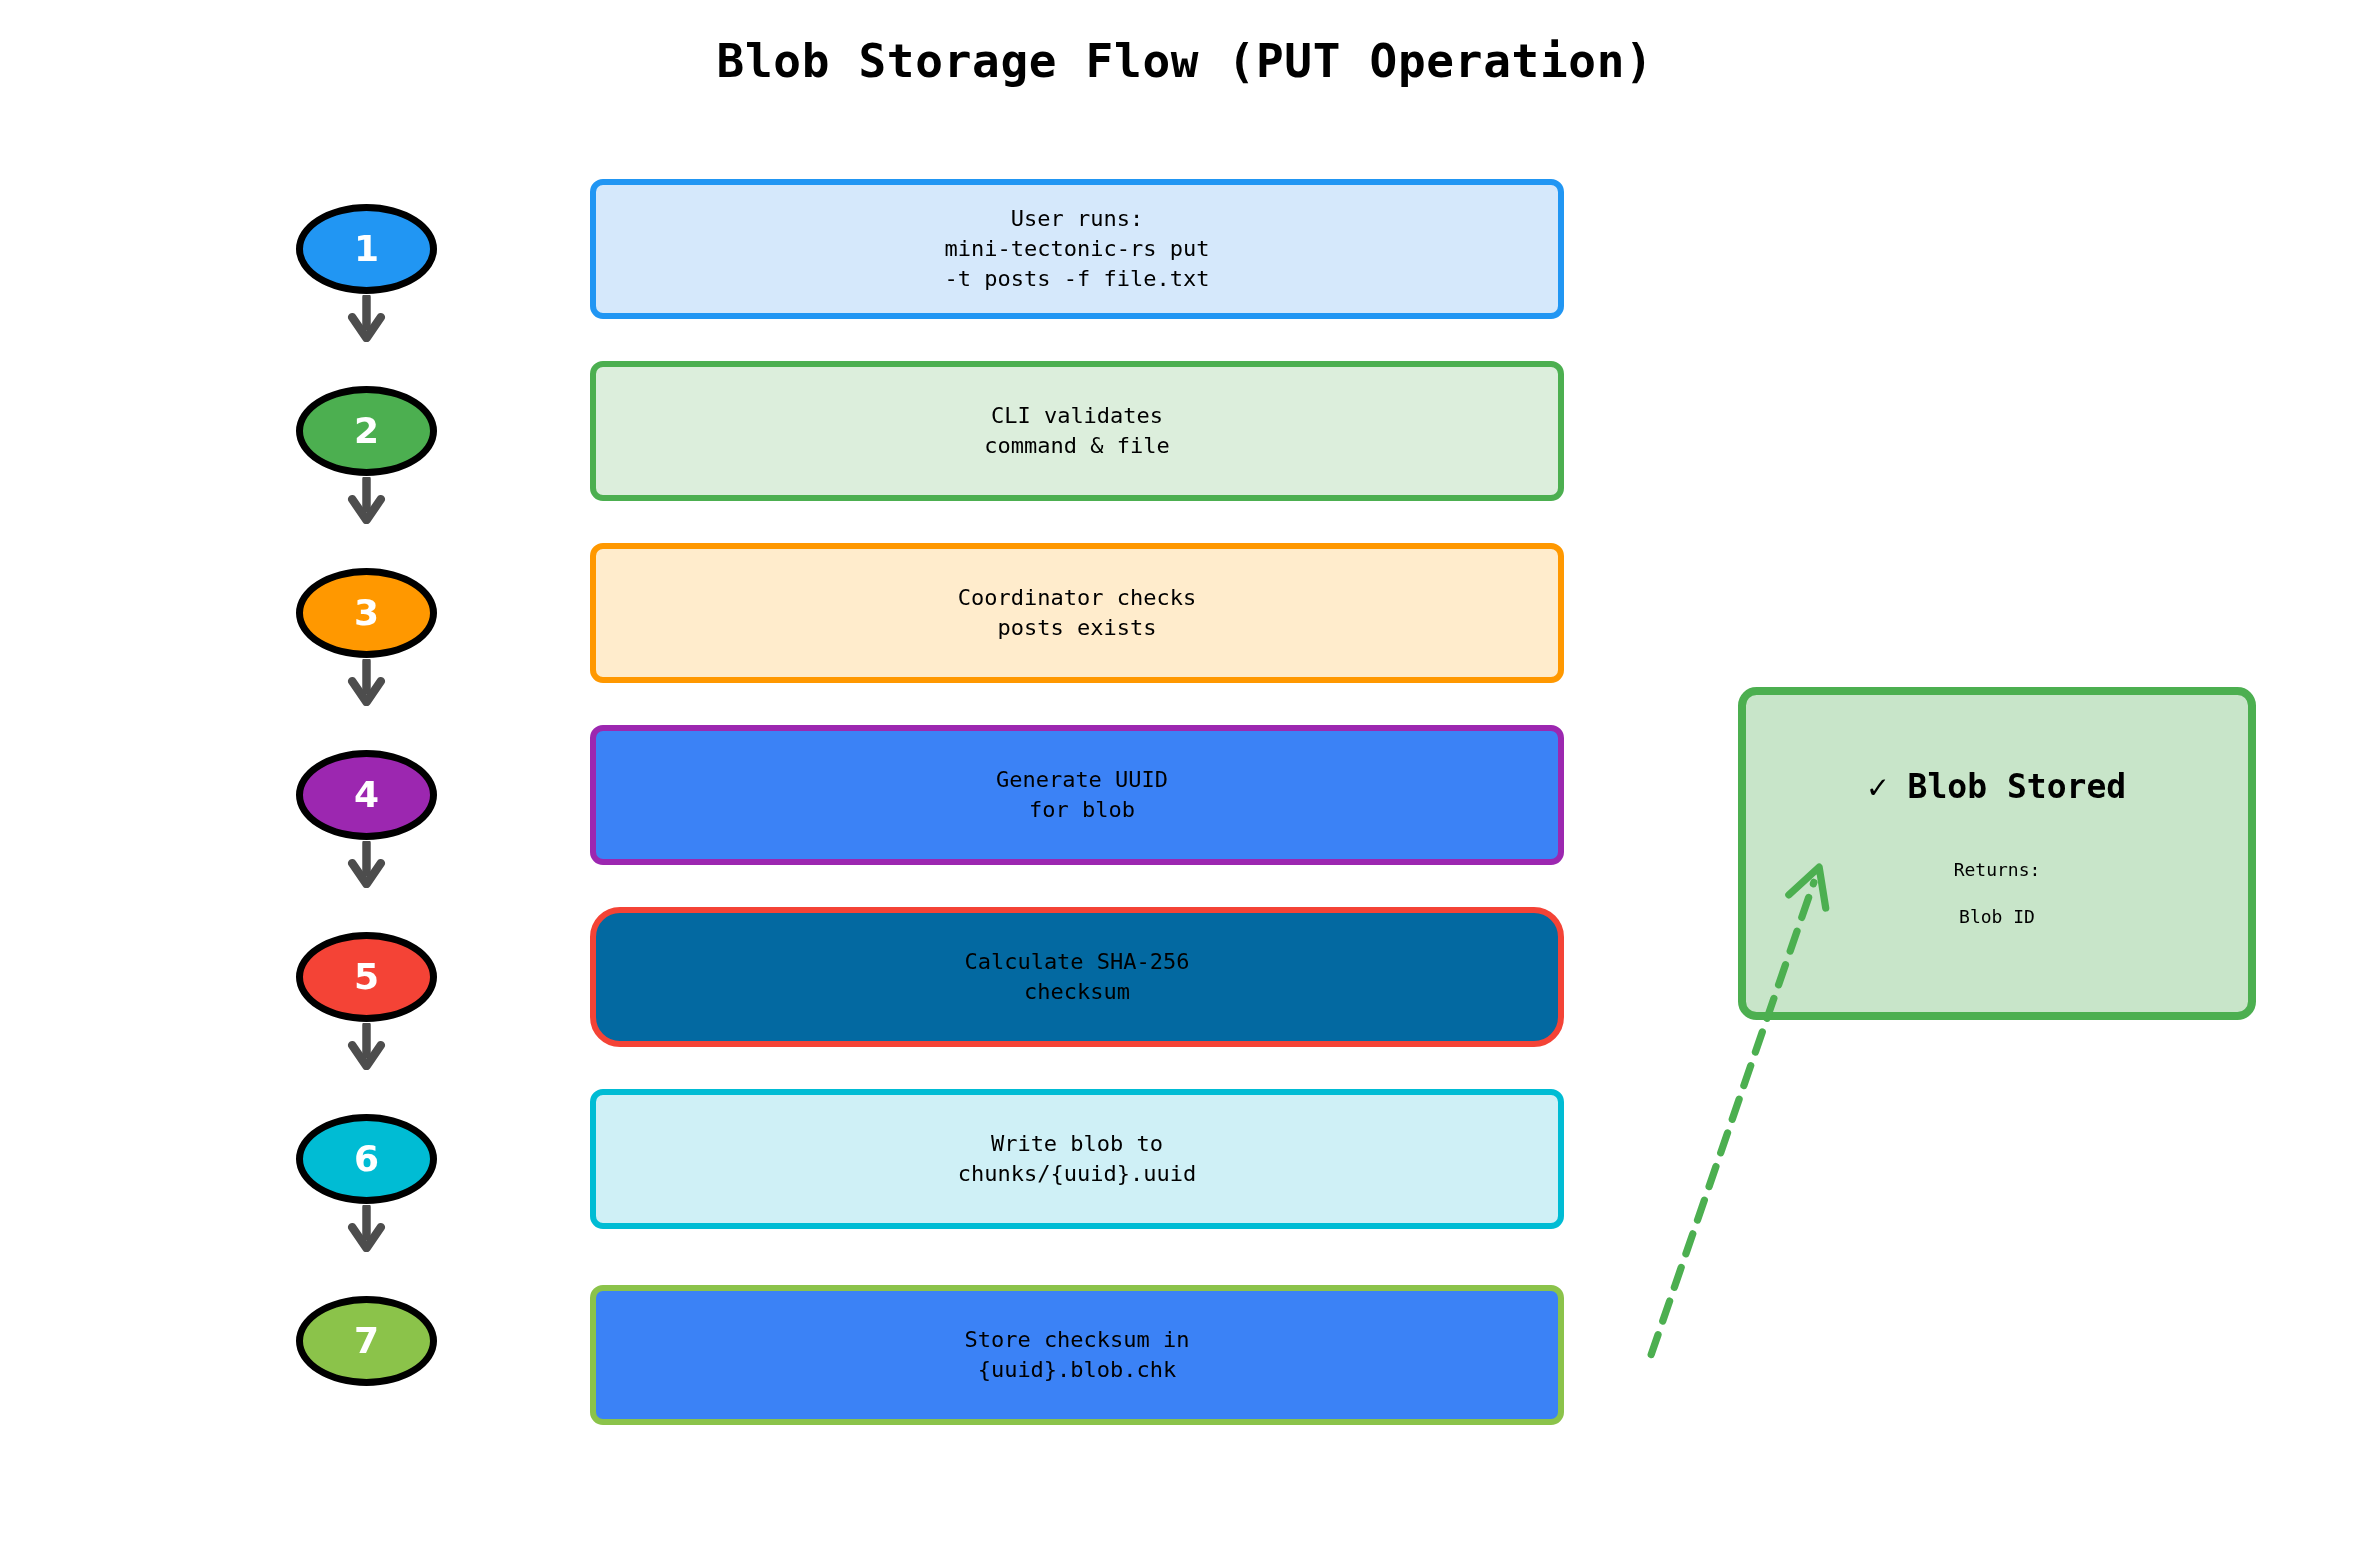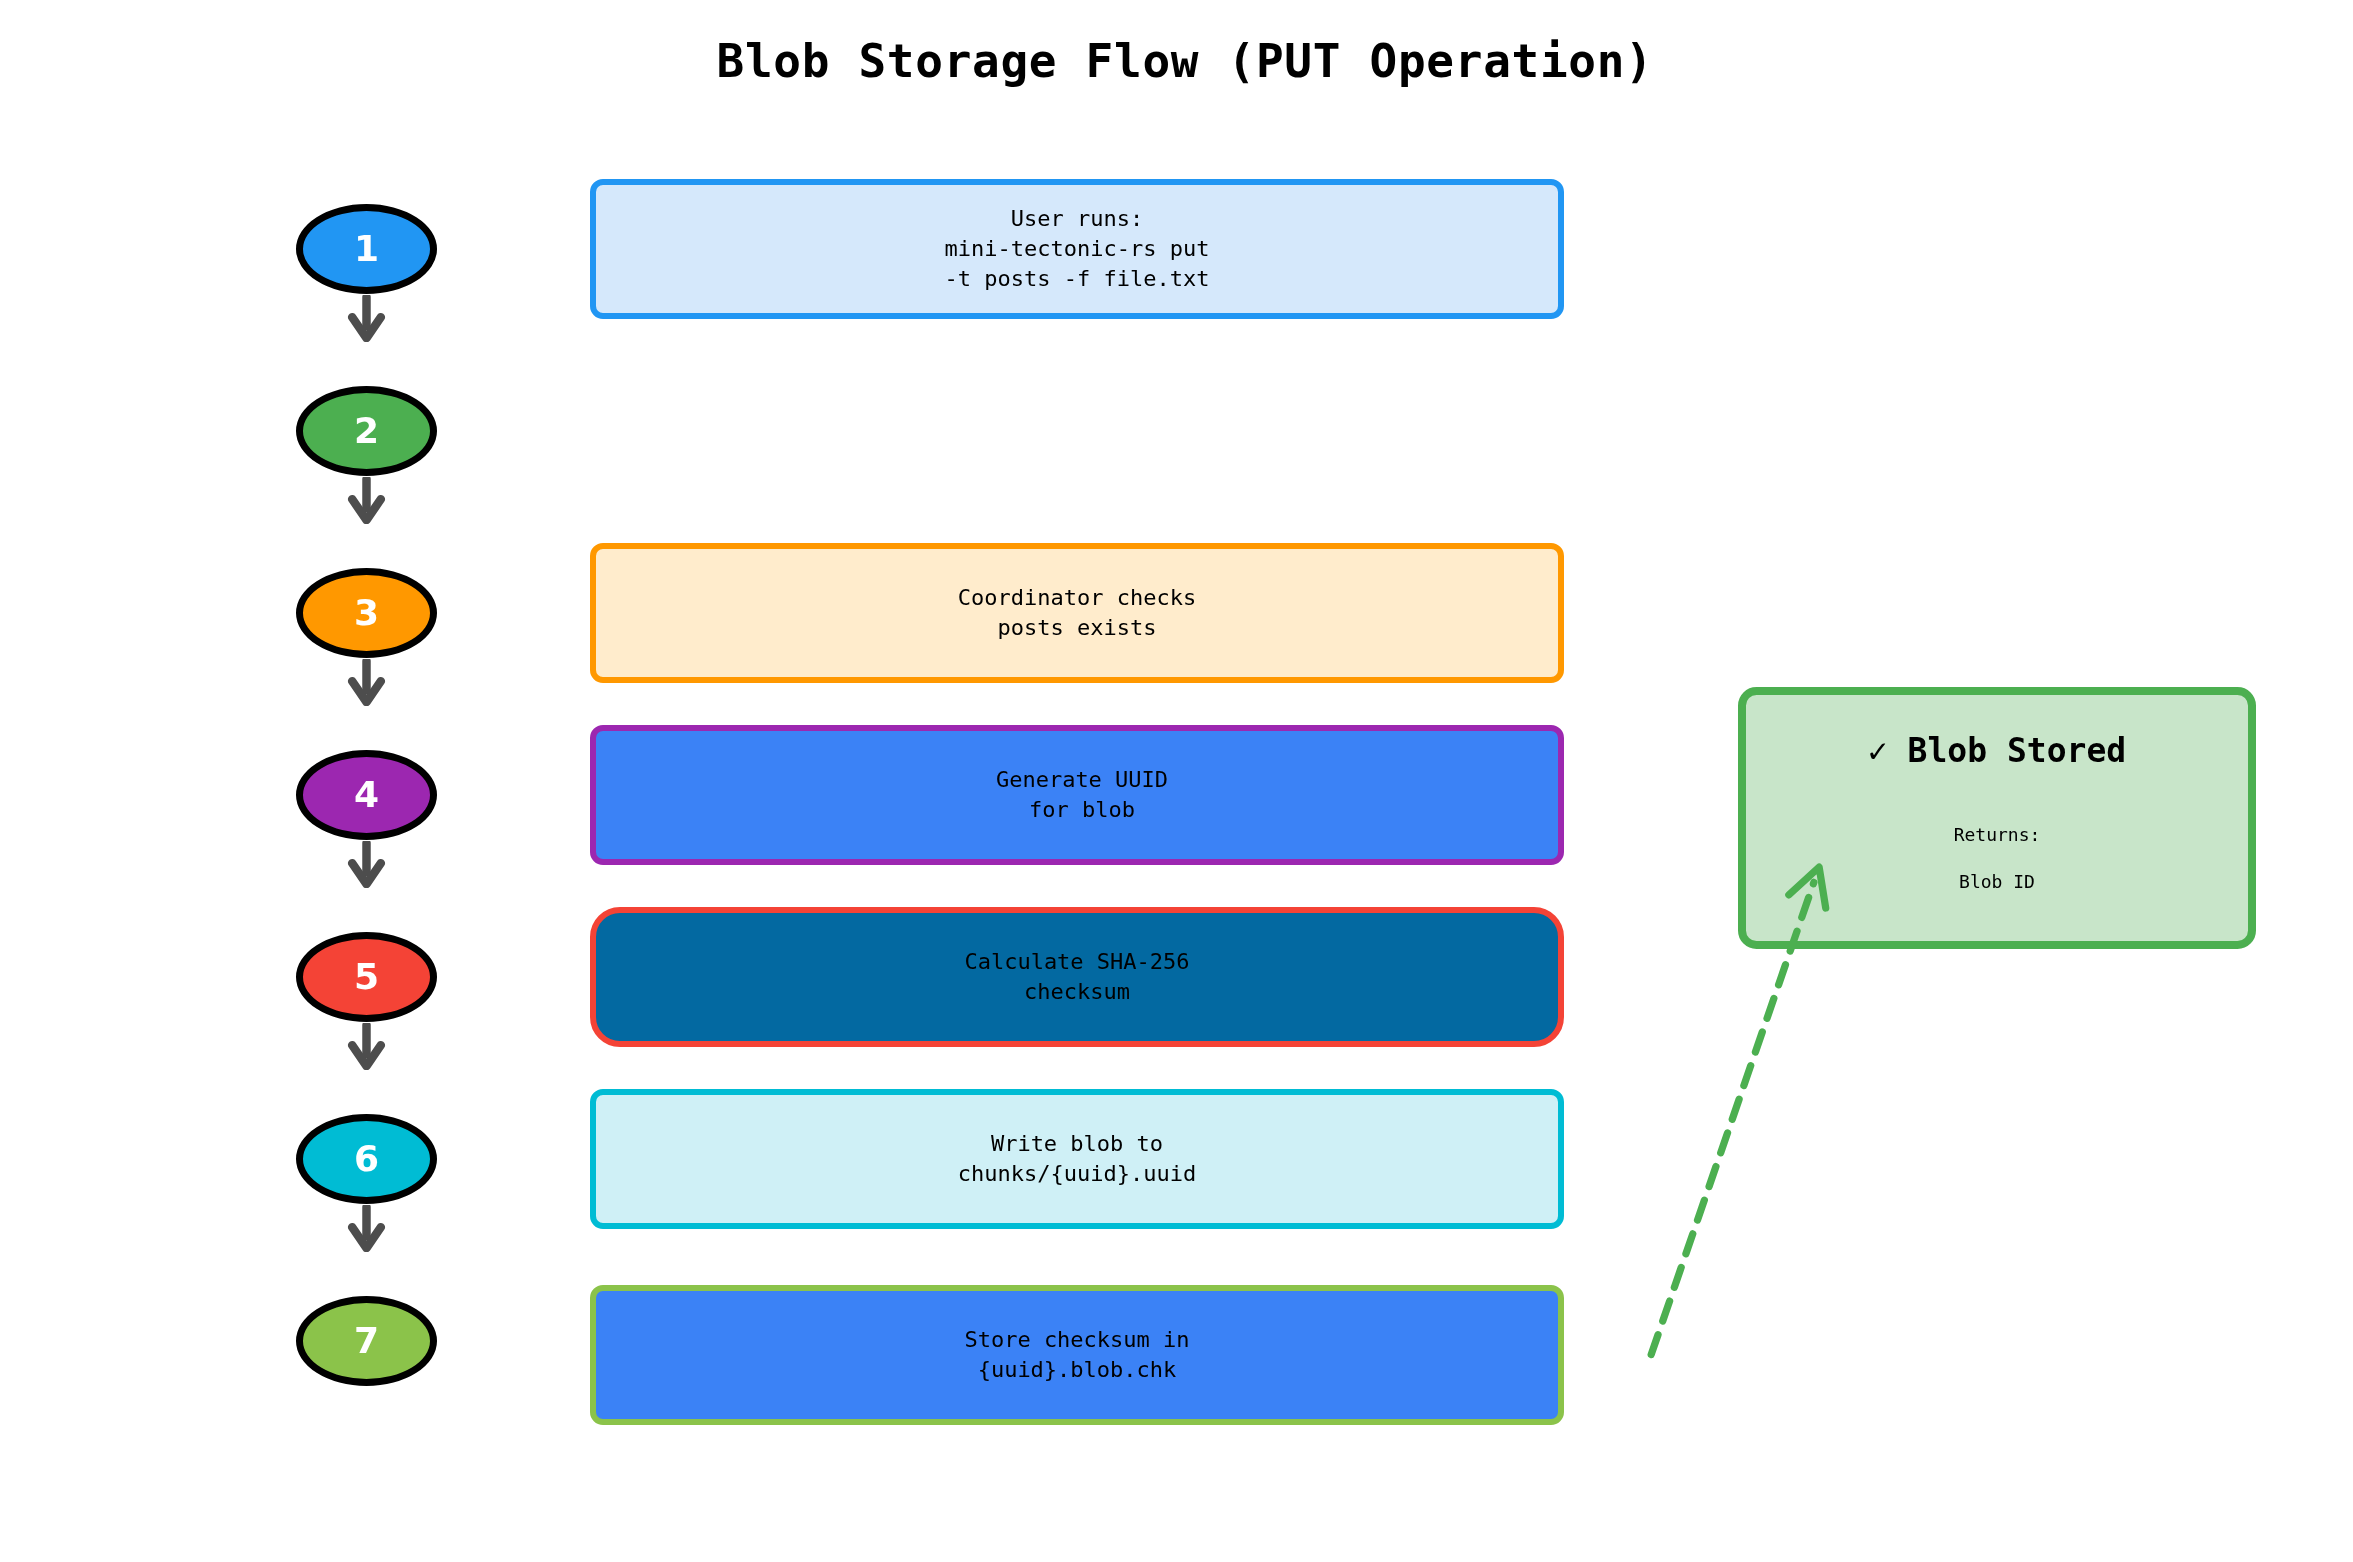--- a/index.html
+++ b/index.html
@@ -35,21 +35,21 @@
   
   .c0 .ellipse{background:#2196F3;} .c0 .stepbox{border-color:#2196F3;background:#D5E8FB;}
   .c1 .ellipse{background:#4CAF50;} .c1 .stepbox{border-color:#4CAF50;background:#DCEEDC;}
   .c2 .ellipse{background:#FF9800;} .c2 .stepbox{border-color:#FF9800;background:#FFECCC;}
   .c3 .ellipse{background:#9C27B0;} .c3 .stepbox{border-color:#9C27B0;background:#3b82f6;padding-left:10px;}
   .c4 .ellipse{background:#F44336;} .c4 .stepbox{border-color:#F44336;background:#0369a1;border-radius:30px;}
   .c5 .ellipse{background:#00BCD4;} .c5 .stepbox{border-color:#00BCD4;background:#CFF0F6;}
   .c6 .ellipse{background:#8BC34A;} .c6 .stepbox{border-color:#8BC34A;background:#3b82f6;margin-top:14px;}
   .conn{position:absolute;left:340px;width:53px;height:47px;}
   .resultbox{
-    position:absolute;left:1738px;top:687px;width:518px;height:262px;
+    position:absolute;left:1738px;top:687px;width:518px;height:333px;
     background:#C8E5C9;border:8.6px solid #4CAF50;border-radius:18.5px;box-sizing:border-box;
     display:flex;flex-direction:column;align-items:center;justify-content:center;gap:40px;
   }
   .result-heading{
     font-family:"DejaVu Sans Mono","Liberation Mono",monospace;
     font-weight:bold;font-size:33px;color:#000;line-height:1.2;text-align:center;
   }
   .result-detail{
     white-space:pre-line;text-align:center;color:#000;
     font-size:18px;line-height:47px;
@@ -70,20 +70,24 @@
       </div>
     <div class="stepbox">
         <div class="boxtext">User runs:
 mini-tectonic-rs put
 -t posts -f file.txt</div>
       </div>
   </div>
   <div class="step c1" style="top:361px">
     <div class="ellipse">
         <span>2</span>
+      </div>
+    <div class="stepbox">
+        <div class="boxtext">CLI validates
+command &amp; file</div>
       </div>
   </div>
   <div class="step c2" style="top:543px">
     <div class="ellipse">
         <span>3</span>
       </div>
     <div class="stepbox">
         <div class="boxtext">Coordinator checks
 posts exists</div>
       </div>

